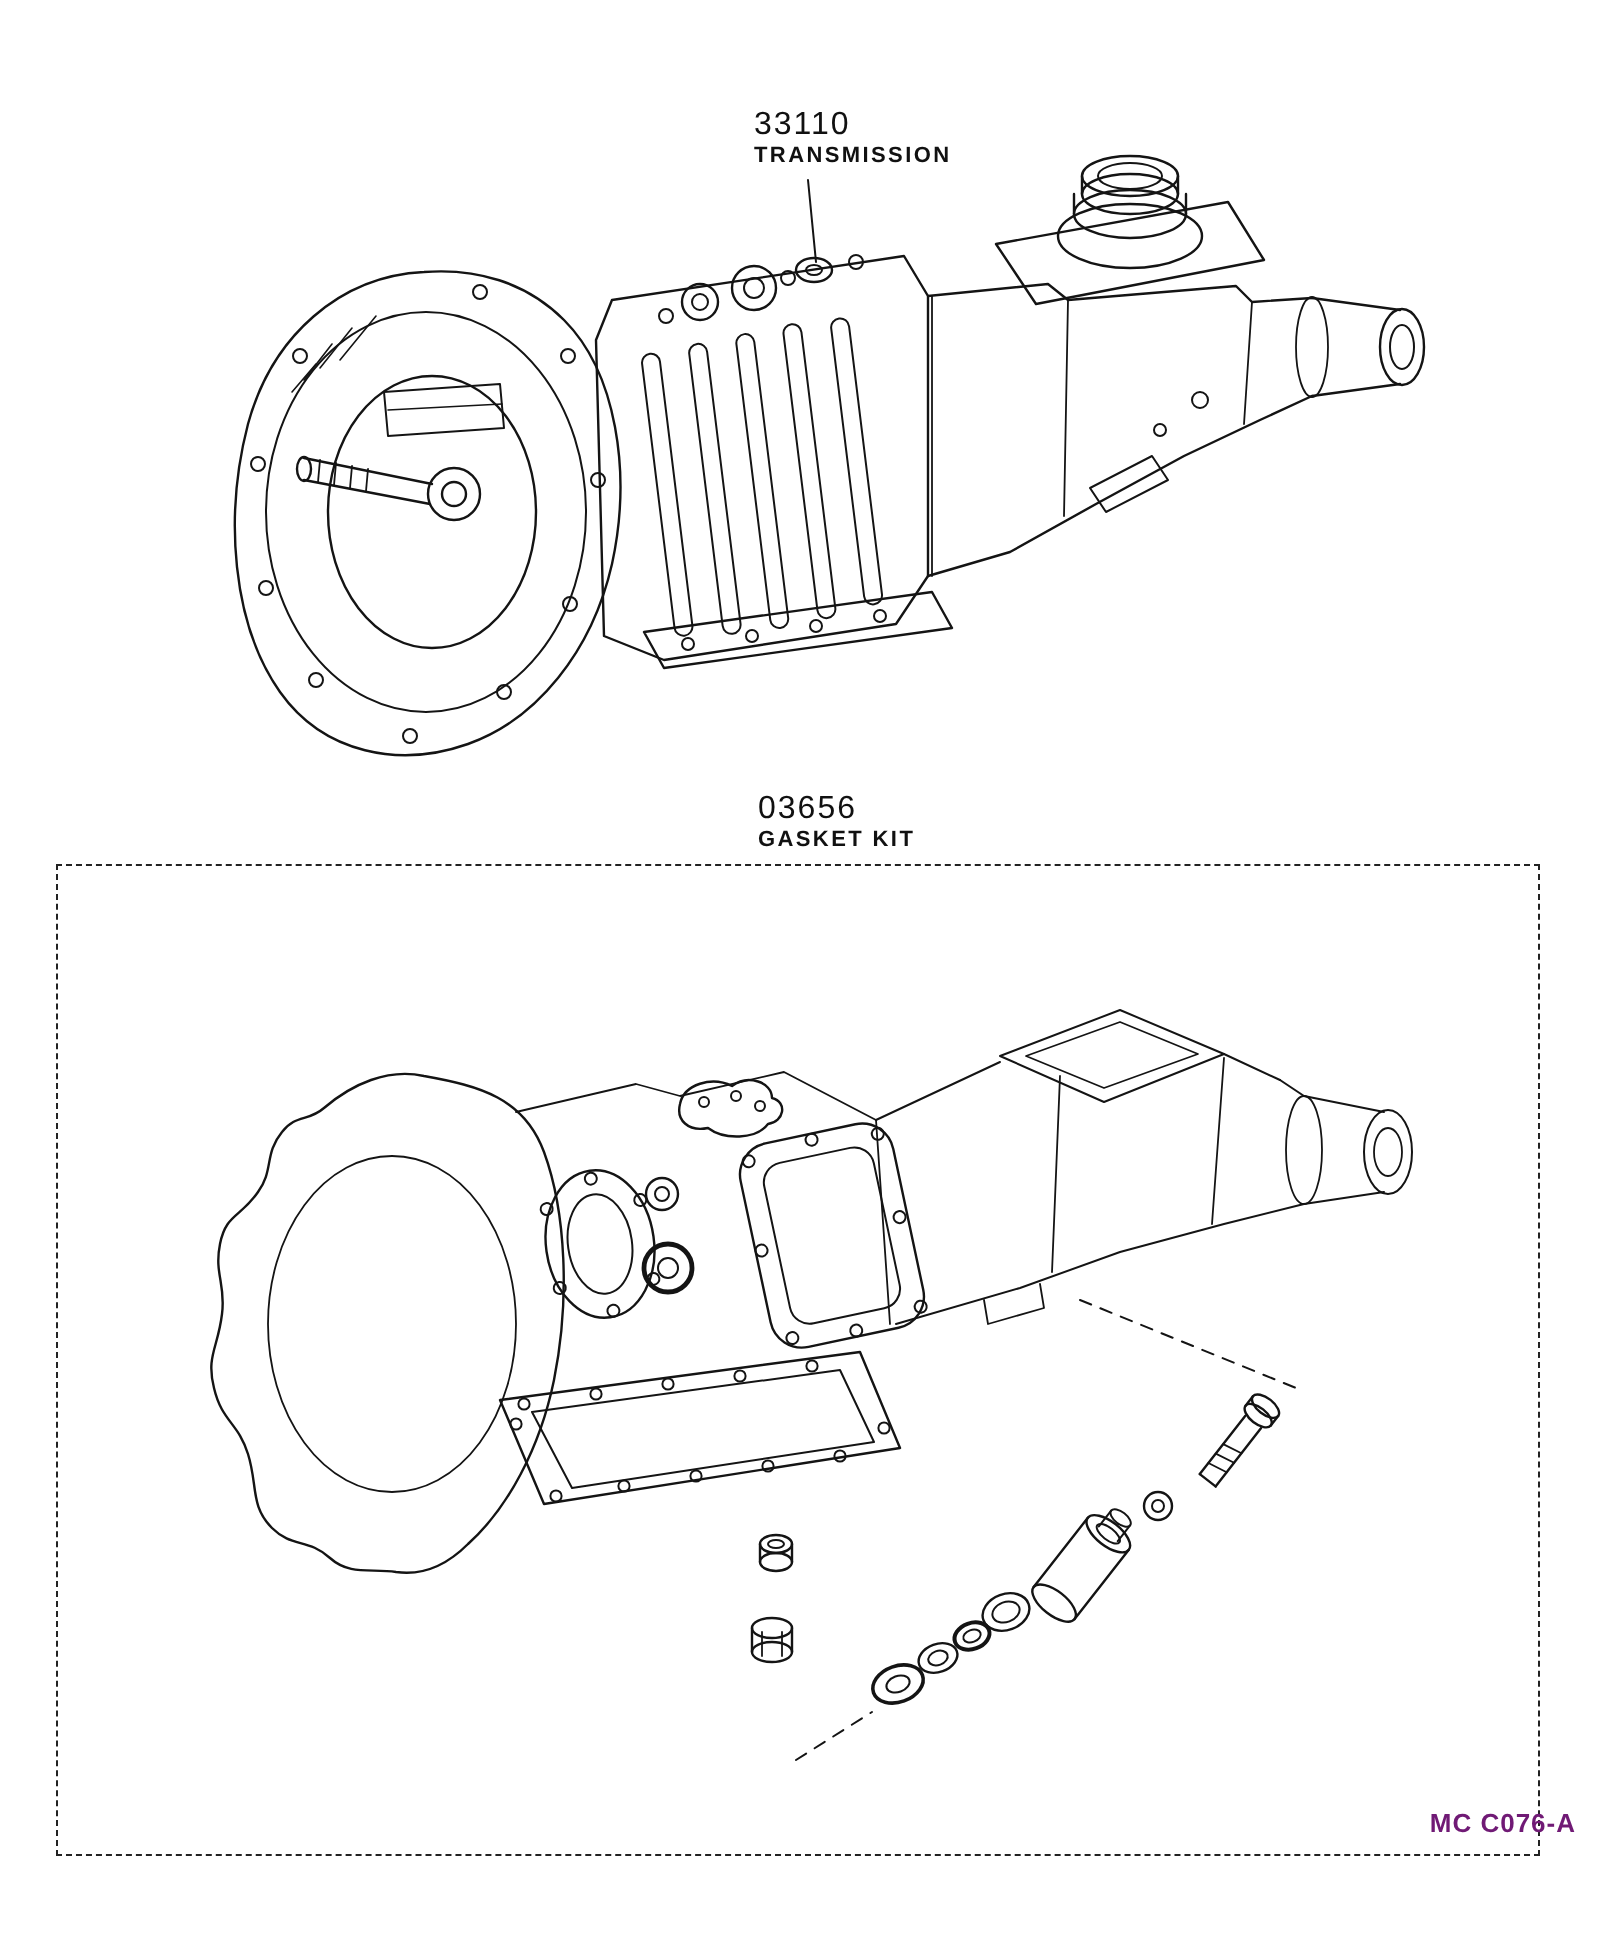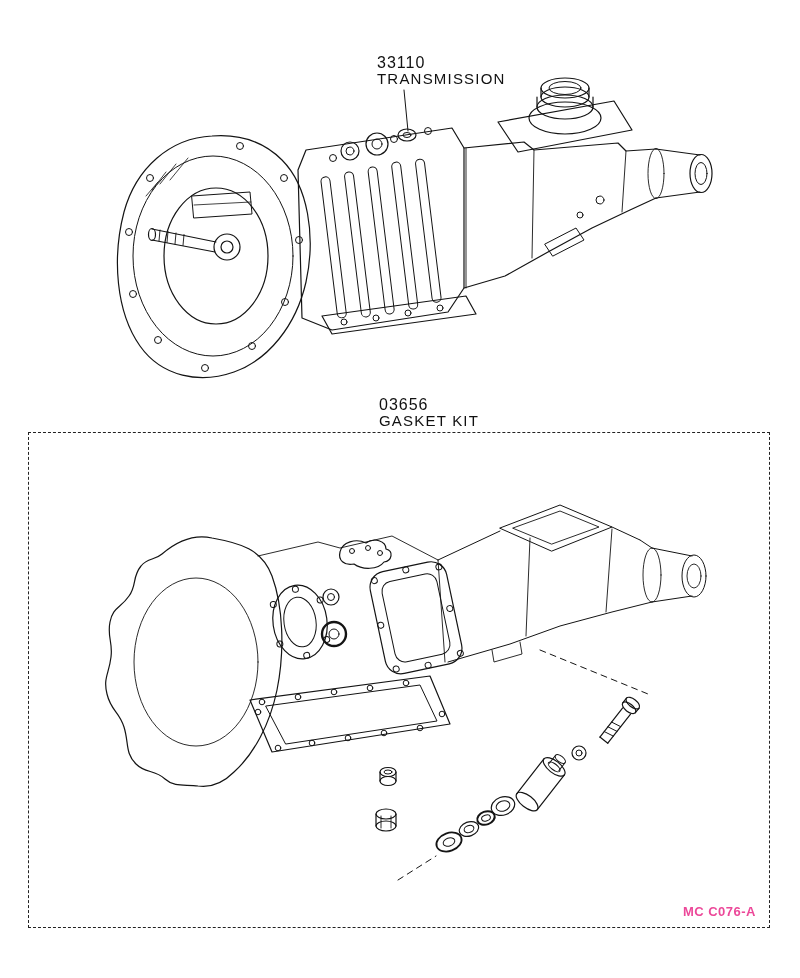--- a/index.html
+++ b/index.html
@@ -29,44 +29,44 @@
     white-space: nowrap;
     color: #111111;
   }
   .callout .part-number {
     font-size: 16px;
     font-weight: 400;
     letter-spacing: 1px;
     line-height: 18px;
   }
   .callout .part-name {
-    font-size: 15px;
-    font-weight: 400;
+    font-size: 11px;
+    font-weight: 700;
     letter-spacing: 1.2px;
     line-height: 13px;
   }
   .callout-transmission { left: 377px; top: 54px; }
   .callout-gasket { left: 379px; top: 396px; }
   .gasket-boundary {
     position: absolute;
     left: 28px;
     top: 432px;
     width: 742px;
     height: 496px;
     border: 1px dashed #222222;
     box-sizing: border-box;
   }
   .figure-code {
     position: absolute;
-    right: 44px;
+    right: 12px;
     top: 904px;
     font-size: 13px;
     font-weight: 700;
     letter-spacing: 0.5px;
-    color: #ec4899;
+    color: #701a75;
   }
 </style>
 </head>
 <body>
 
 <div class="page">
 
   <svg class="diagram-canvas" viewBox="0 0 800 978" xmlns="http://www.w3.org/2000/svg" stroke="#141414" fill="none" stroke-width="1.2" stroke-linecap="round" stroke-linejoin="round">
 
     <g>

